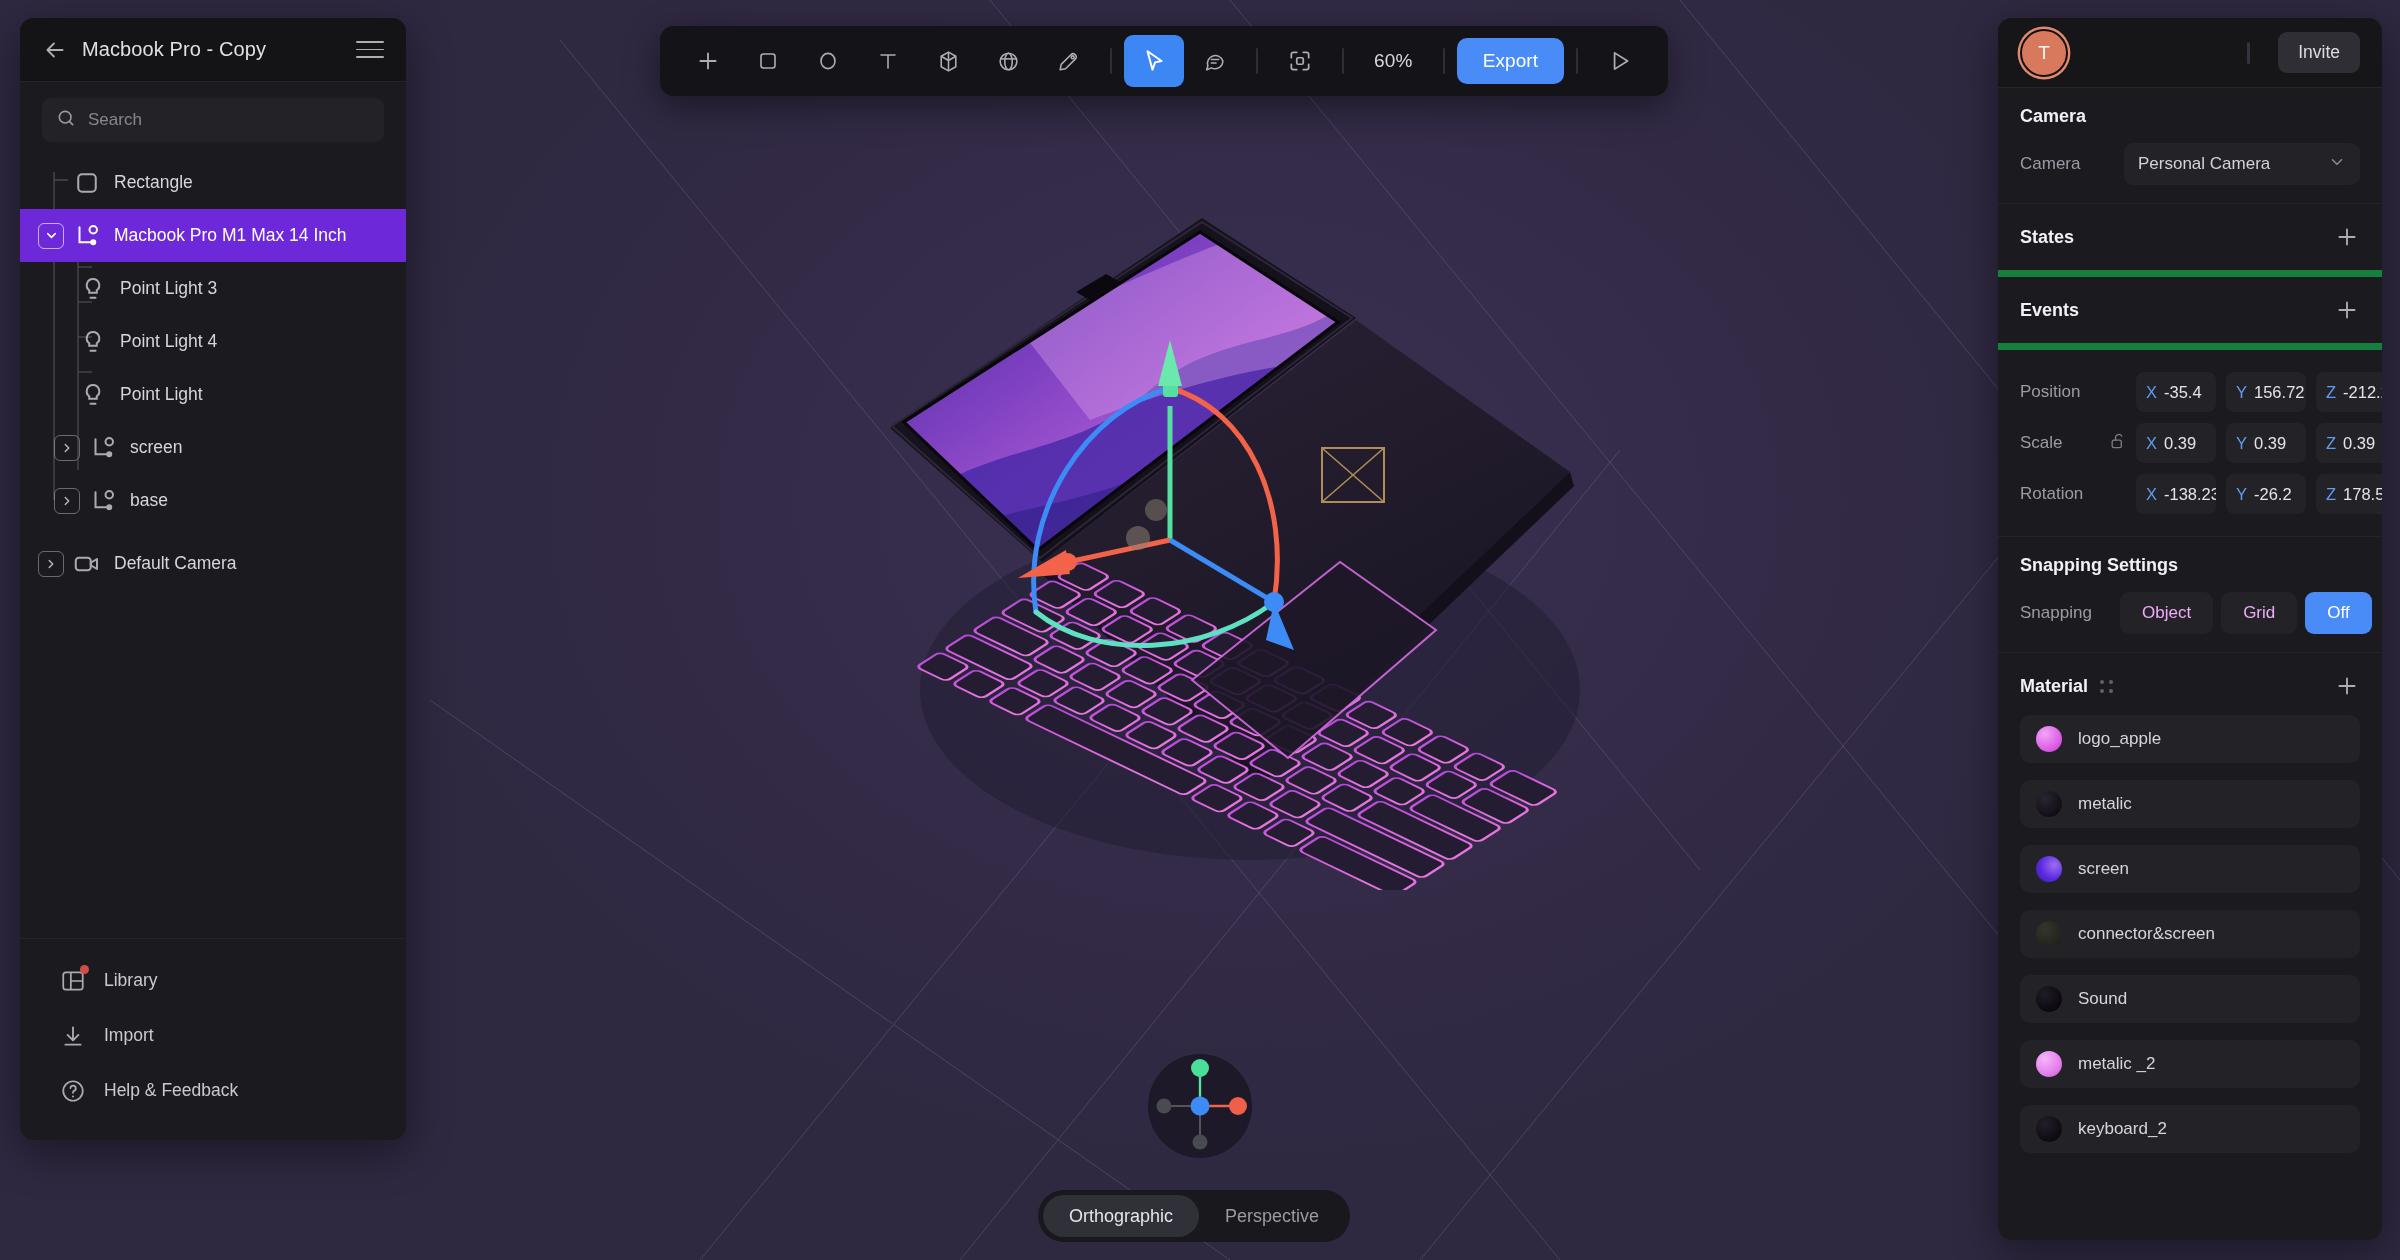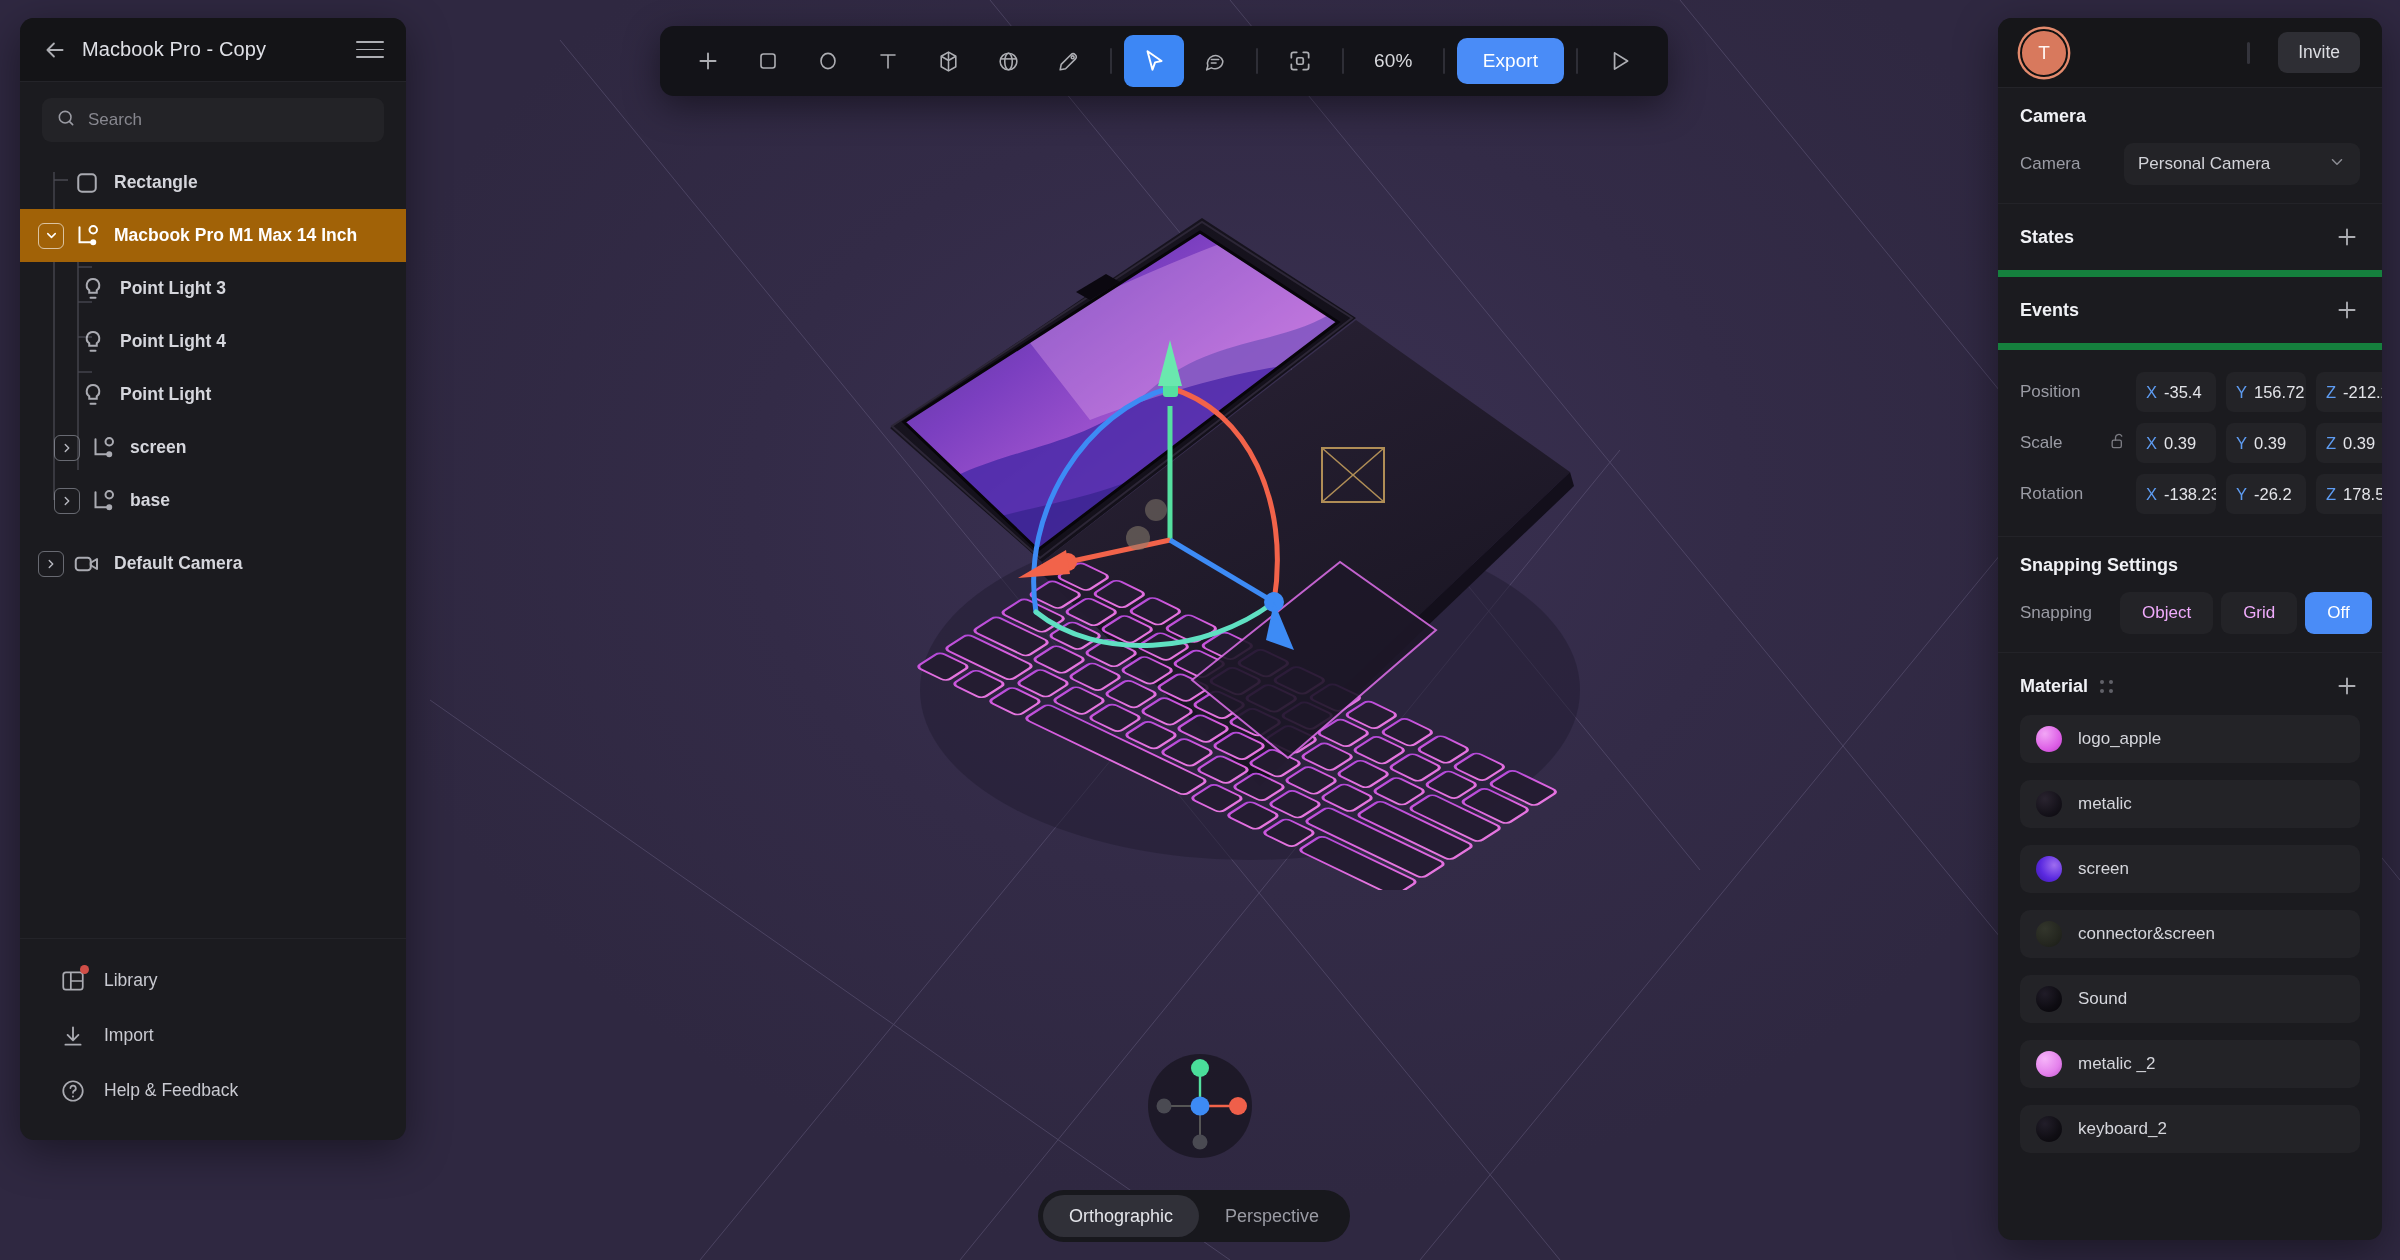--- a/index.html
+++ b/index.html
@@ -45,27 +45,27 @@
   .search {
     height:44px; background:#232327; border-radius:9px; display:flex; align-items:center;
     gap:12px; padding:0 14px;
   }
   .search input {
     background:transparent; border:0; outline:0; color:#cfd0d6; font-size:17px;
     font-family:inherit; width:100%;
   }
   .search input::placeholder { color:#87878f; }
 
-  .tree { flex:1 1 auto; position:relative; padding-top:4px; overflow:hidden;font-weight:bold; }
+  .tree { flex:1 1 auto; position:relative; padding-top:4px; overflow:hidden; }
   .row {
     position:relative; height:53px; display:flex; align-items:center;
     padding-left:18px; cursor:pointer; white-space:nowrap;
   }
   .row .label { font-size:17.5px; color:#d5d6dc; }
-  .row.selected { background:#a16207; }
+  .row.selected { background:#6d28d9; }
   .row.selected .label { color:#ffffff; }
   .row .twisty {
     width:26px; height:26px; flex:0 0 26px; border:1.4px solid rgba(200,205,215,.45);
     border-radius:6px; display:flex; align-items:center; justify-content:center; margin-right:8px;
   }
   .row .twisty.ghost { border:0; }
   .row.selected .twisty { border-color:rgba(255,255,255,.62); }
   .row .obj-icon { width:30px; height:30px; flex:0 0 30px; margin-right:12px; opacity:.85; }
   .row.selected .obj-icon { opacity:1; }
   .indent-1 { padding-left:18px; }

